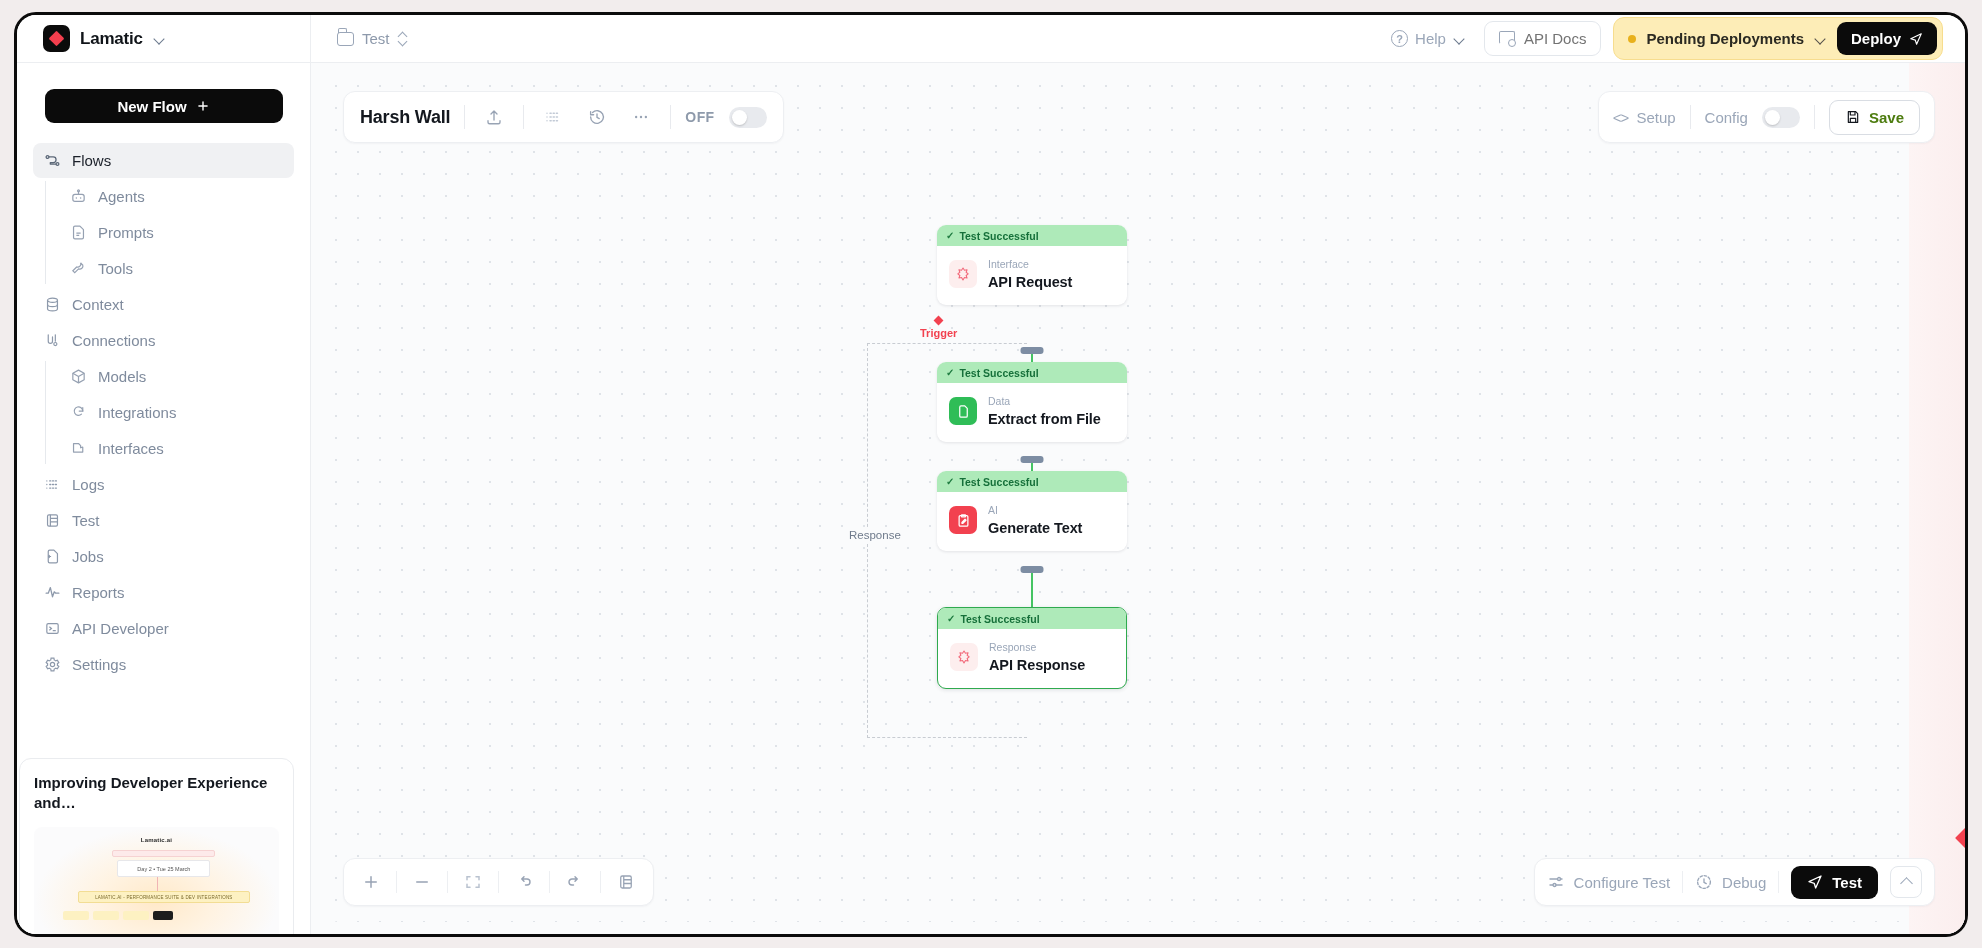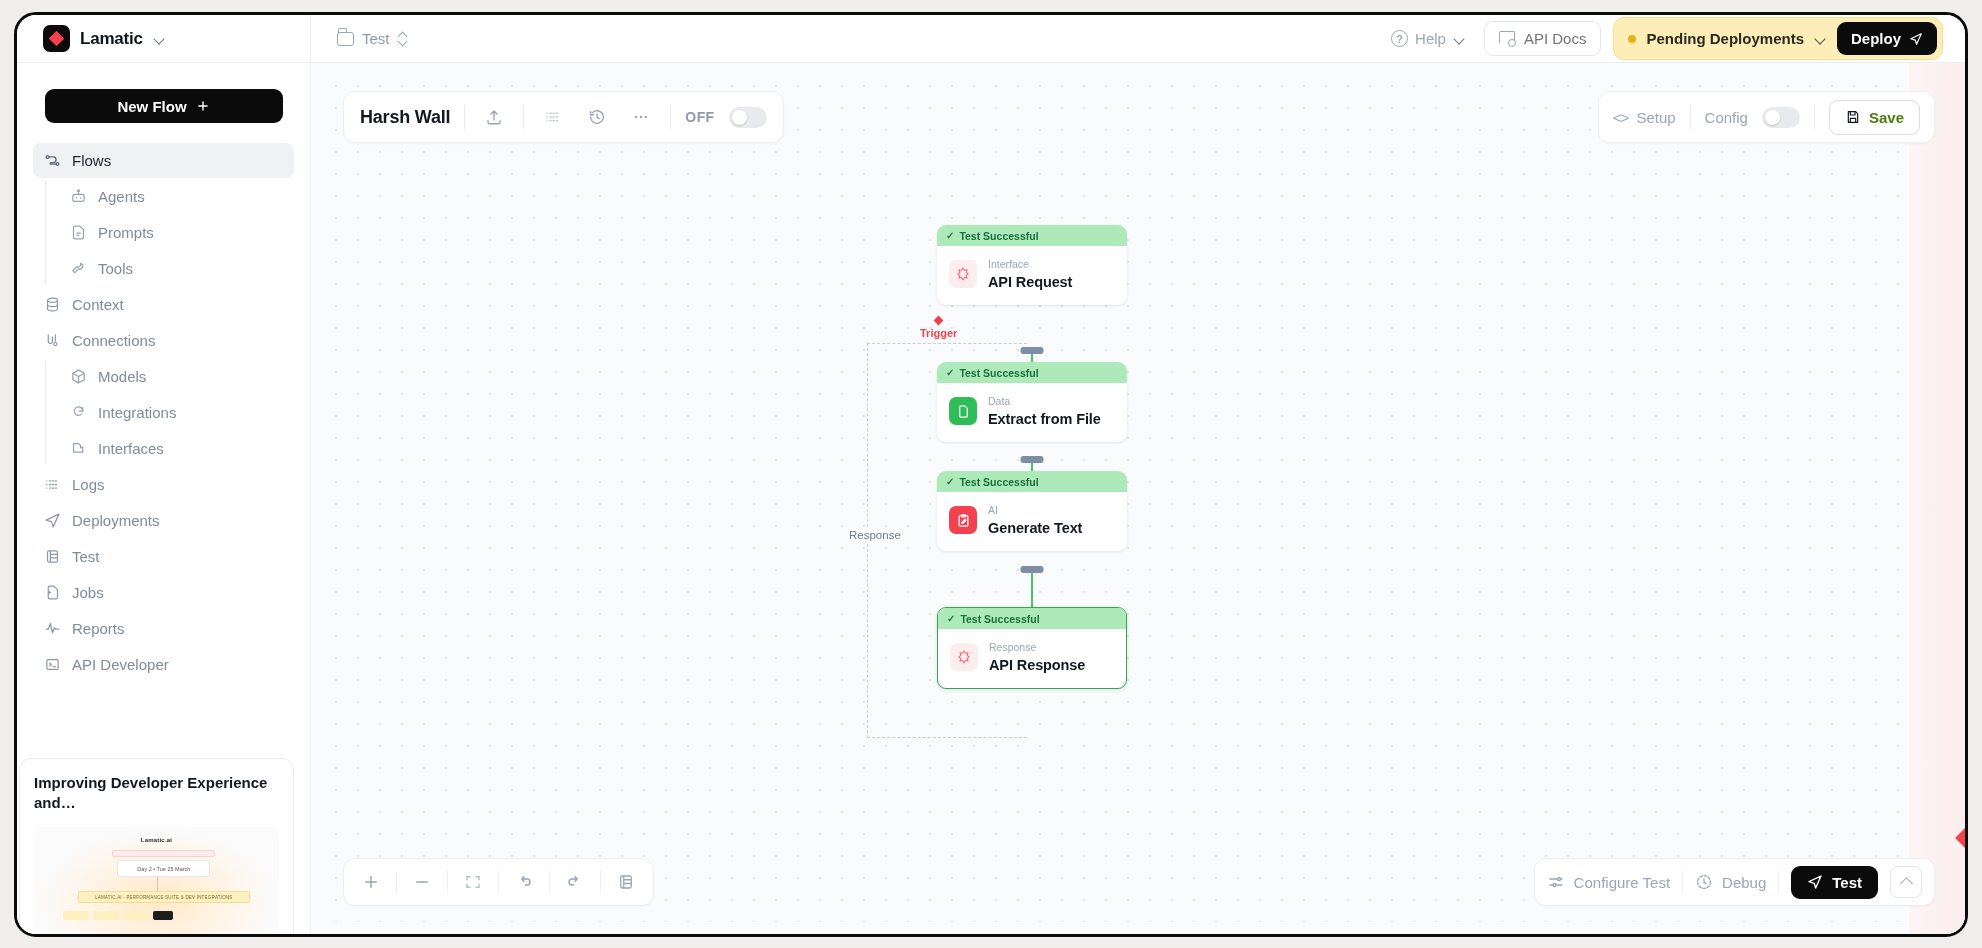--- a/index.html
+++ b/index.html
@@ -482,28 +482,20 @@
 
       <div class="nav-item">
         <span class="ico">
           <svg width="17" height="17" viewBox="0 0 24 24" fill="none" stroke="#8d99ab" stroke-width="1.8" stroke-linecap="round">
             <path d="M4 7h.01M4 12h.01M4 17h.01M8 7h12M8 12h12M8 17h12" stroke-dasharray="1.6 2.4"></path>
           </svg>
         </span>
         <span>Logs</span>
       </div>
 
-      <div class="nav-item">
-        <span class="ico">
-          <svg width="17" height="17" viewBox="0 0 24 24" fill="none" stroke="#8d99ab" stroke-width="1.8" stroke-linejoin="round">
-            <path d="M3 11.5 21 3l-8 18-2.2-7.1L3 11.5z"></path>
-          </svg>
-        </span>
-        <span>Deployments</span>
-      </div>
 
       <div class="nav-item">
         <span class="ico">
           <svg width="17" height="17" viewBox="0 0 24 24" fill="none" stroke="#8d99ab" stroke-width="1.7">
             <rect x="5" y="4" width="14" height="16" rx="2"></rect>
               <path d="M9 4v16M9 9h10M9 14h10"></path>
           </svg>
         </span>
         <span>Test</span>
       </div>
@@ -530,20 +522,29 @@
       <div class="nav-item">
         <span class="ico">
           <svg width="17" height="17" viewBox="0 0 24 24" fill="none" stroke="#8d99ab" stroke-width="1.7" stroke-linecap="round">
             <rect x="4" y="5" width="16" height="14" rx="2"></rect>
               <path d="M8 10l2.5 2L8 14M13 15h3"></path>
           </svg>
         </span>
         <span>API Developer</span>
       </div>
 
+      <div class="nav-item">
+        <span class="ico">
+          <svg width="17" height="17" viewBox="0 0 24 24" fill="none" stroke="#8d99ab" stroke-width="1.7">
+            <circle cx="12" cy="12" r="3"></circle>
+            <path d="M19 12a7 7 0 0 0-.1-1.2l2-1.5-2-3.4-2.4 1a7 7 0 0 0-2-1.2L14 3h-4l-.5 2.7a7 7 0 0 0-2 1.2l-2.4-1-2 3.4 2 1.5A7 7 0 0 0 5 12c0 .4 0 .8.1 1.2l-2 1.5 2 3.4 2.4-1c.6.5 1.3.9 2 1.2L10 21h4l.5-2.7c.7-.3 1.4-.7 2-1.2l2.4 1 2-3.4-2-1.5c.1-.4.1-.8.1-1.2z"></path>
+          </svg>
+        </span>
+        <span>Settings</span>
+      </div>
 
       <div class="promo-card">
         <div class="promo-title">Improving Developer Experience and…</div>
         <div class="promo-thumb">
           <div class="pt-logo">Lamatic.ai</div>
           <div class="pt-bar"></div>
           <div class="pt-box">Day 2 • Tue 25 March</div>
           <div class="pt-line"></div>
           <div class="pt-yellow">LAMATIC.AI - PERFORMANCE SUITE &amp; DEV INTEGRATIONS</div>
           <div class="pt-row">

